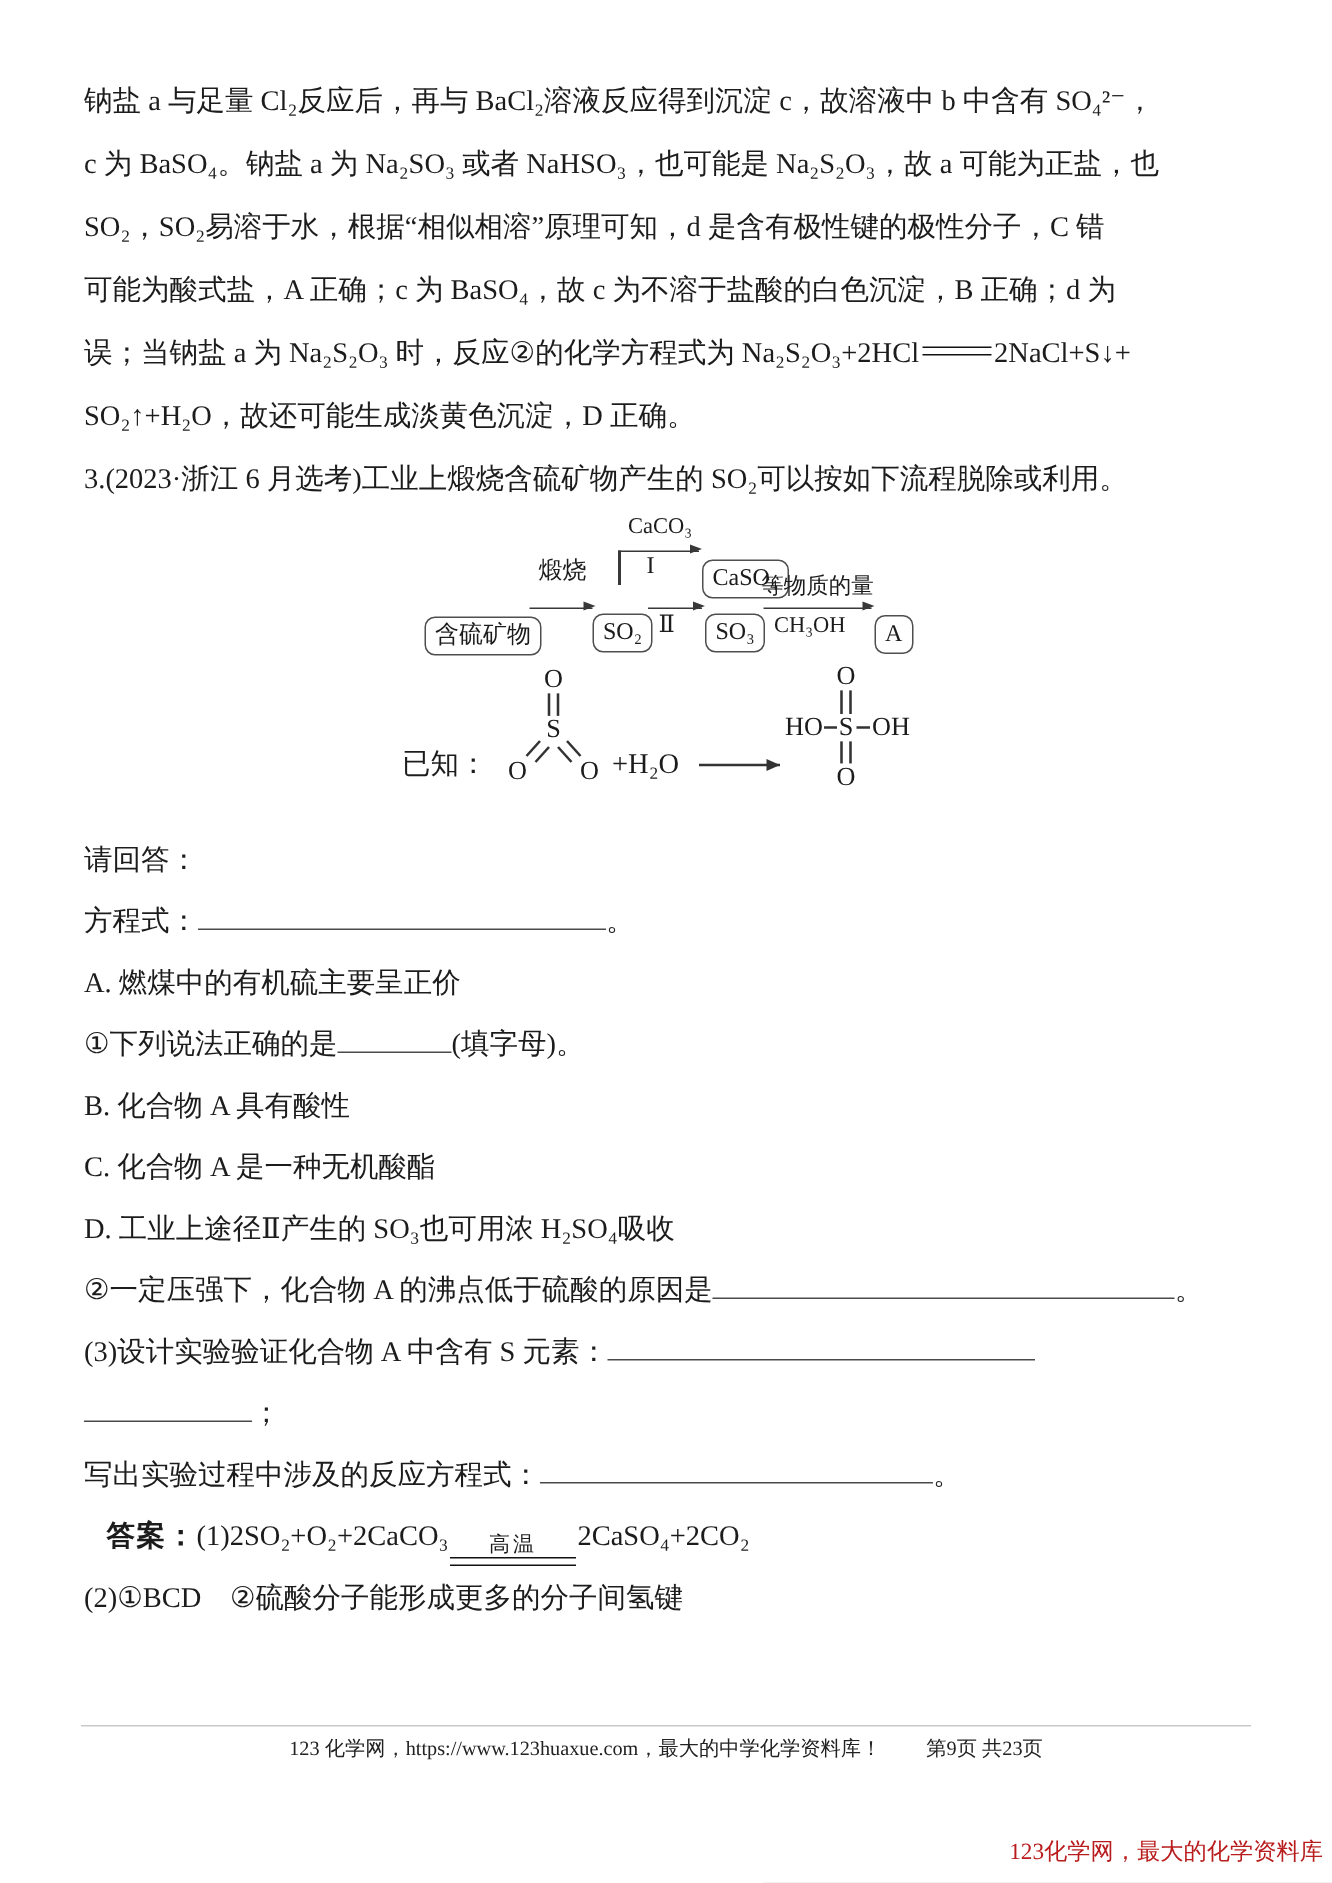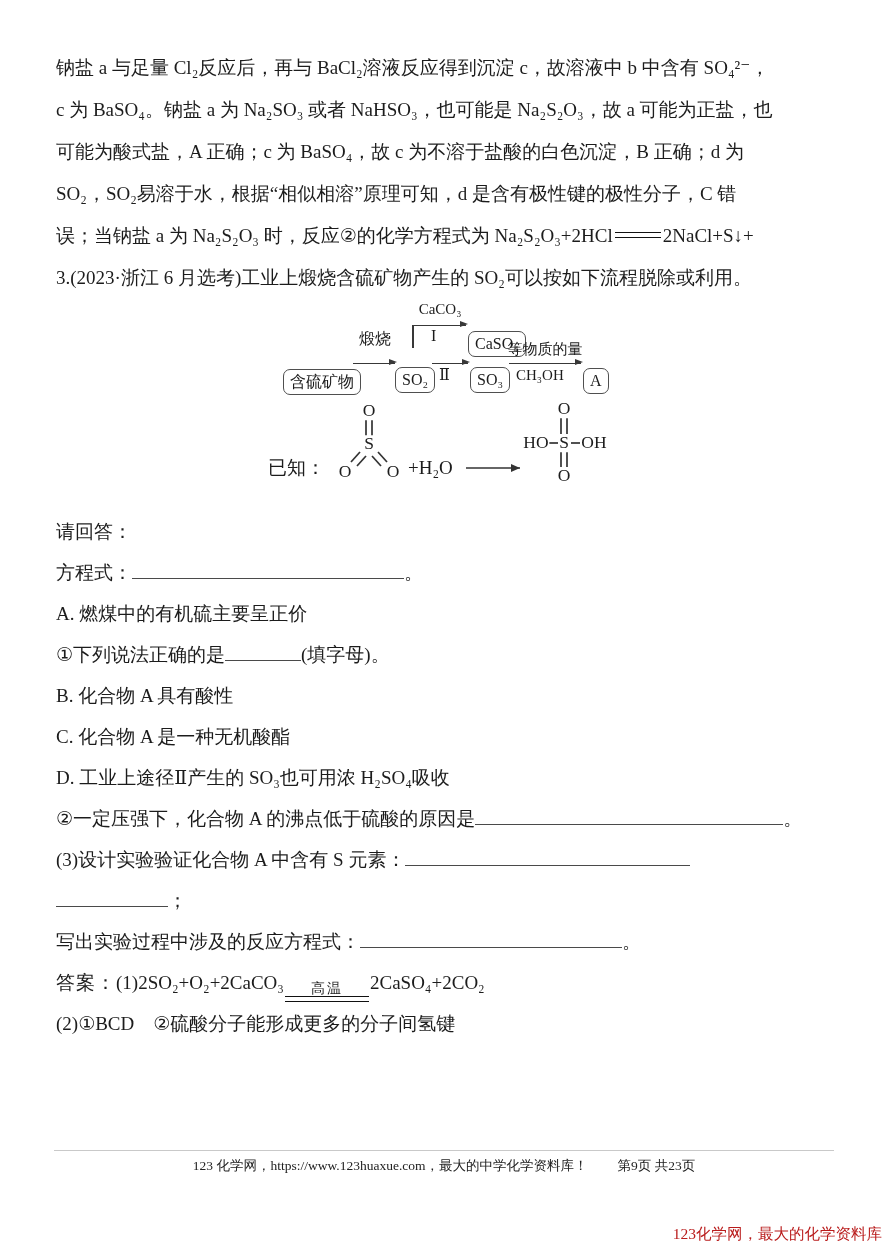--- a/index.html
+++ b/index.html
@@ -6,21 +6,21 @@
   .page{position:relative;width:888px;height:1255px;background:#ffffff;overflow:hidden;
         font-family:"Liberation Serif","DejaVu Serif","DejaVu Sans",serif;color:#1c1c1c;}
   .content{position:absolute;left:0;top:0;right:0;box-sizing:border-box;
            padding:47px 36px 0 56px;font-size:19px;}
   .tline{height:42px;line-height:42px;white-space:nowrap;}
   .qline{height:41px;line-height:41px;white-space:nowrap;}
   .blank{display:inline-block;border-bottom:1.2px solid #4a4a4a;height:1.05em;vertical-align:baseline;}
   .w272{width:272px}.w76{width:76px}.w308{width:308px}.w285{width:285px}.w112{width:112px}.w262{width:262px}
   .dbl-eq{display:inline-block;width:46px;height:4px;border-top:1.6px solid #111;
           border-bottom:1.6px solid #111;vertical-align:4px;margin:0 2px;}
-  .ans-label{font-family:"Liberation Sans","DejaVu Sans",sans-serif;font-weight:400;letter-spacing:1px;}
+  .ans-label{font-family:"Liberation Sans","DejaVu Sans",sans-serif;font-weight:700;letter-spacing:1px;margin-left:15px;}
   .cond-eq{display:inline-block;text-align:center;vertical-align:-4px;margin:0 1px;}
   .cond-eq .cond{display:block;font-size:14px;line-height:15px;letter-spacing:2px;}
   .cond-eq .dlines{display:block;width:84px;height:4px;border-top:1.7px solid #111;border-bottom:1.7px solid #111;}
   
   .flow{position:relative;width:330px;height:88px;margin:2px 0 0 227px;font-size:16px;}
   .fbox{position:absolute;border:1.6px solid #4f4f4f;border-radius:7px;background:#fff;
         padding:1px 6px;line-height:1.35;white-space:nowrap;margin-top:20px;}
   .arr{position:absolute;height:0;border-top:1.6px solid #383838;}
   .arr::after{content:'';position:absolute;right:-2px;top:-4.7px;width:0;height:0;
               border-left:8px solid #383838;border-top:3.8px solid transparent;border-bottom:3.8px solid transparent;}
@@ -39,23 +39,24 @@
              font-family:"Liberation Serif","DejaVu Serif",serif;}
 </style>
 </head>
 <body>
 
 <div class="page">
   <div class="content">
 
     <div class="tline">钠盐 a 与足量 Cl₂反应后，再与 BaCl₂溶液反应得到沉淀 c，故溶液中 b 中含有 SO₄²⁻，</div>
     <div class="tline">c 为 BaSO₄。钠盐 a 为 Na₂SO₃ 或者 NaHSO₃，也可能是 Na₂S₂O₃，故 a 可能为正盐，也</div>
+    <div class="tline">SO₂，SO₂易溶于水，根据“相似相溶”原理可知，d 是含有极性键的极性分子，C 错</div>
     <div class="tline">可能为酸式盐，A 正确；c 为 BaSO₄，故 c 为不溶于盐酸的白色沉淀，B 正确；d 为</div>
-    <div class="tline">SO₂，SO₂易溶于水，根据“相似相溶”原理可知，d 是含有极性键的极性分子，C 错</div>
     <div class="tline"><span>误；当钠盐 a 为 Na₂S₂O₃ 时，反应②的化学方程式为 Na₂S₂O₃+2HCl</span><span class="dbl-eq"></span><span>2NaCl+S↓+</span></div>
+    <div class="tline">SO₂↑+H₂O，故还可能生成淡黄色沉淀，D 正确。</div>
     <div class="tline">3.(2023·浙江 6 月选考)工业上煅烧含硫矿物产生的 SO₂可以按如下流程脱除或利用。</div>
 
     <div class="flow">
       <div class="fbox" style="left:0;top:48px;">含硫矿物</div>
       <div class="arr" style="left:70px;top:62px;width:42px;"></div>
       <div class="flabel" style="left:72px;top:29px;width:40px;text-align:center;">煅烧</div>
       <div class="fbox" style="left:112px;top:46px;">SO₂</div>
       <div class="vline" style="left:129px;top:24px;height:23px;"></div>
       <div class="arr" style="left:129px;top:24px;width:54px;"></div>
       <div class="flabel" style="left:131px;top:0;width:52px;text-align:center;font-size:15px;">CaCO₃</div>

